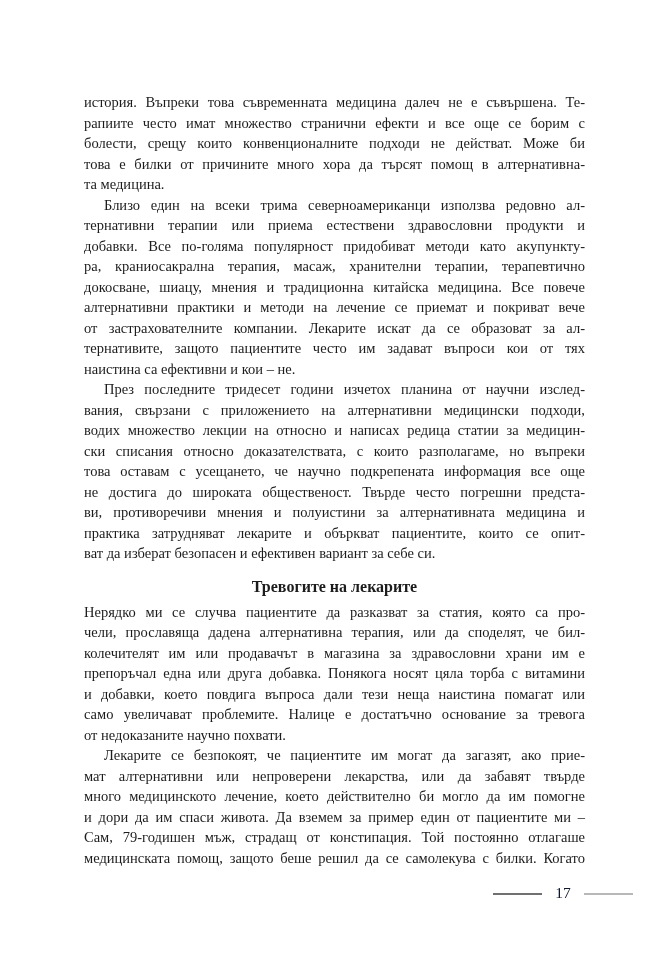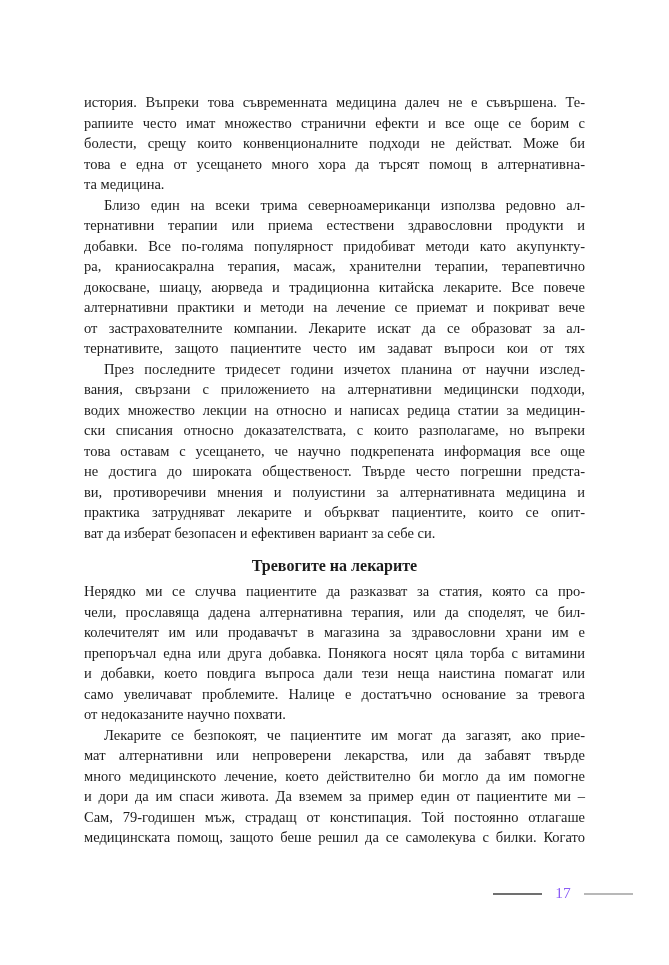--- a/index.html
+++ b/index.html
@@ -67,47 +67,48 @@
     height: 2px;
     background: #b8b8b8;
   }
   .pagenum {
     position: absolute;
     left: 547px;
     top: 884px;
     width: 32px;
     text-align: center;
     font-size: 15.5px;
-    color: #8b5cf6;
+    color: #0f172a;
     font-family: "Liberation Serif", "DejaVu Serif", serif;
   }
 </style>
 </head>
 <body>
 
 <div class="page">
   <div class="text-block">
 
     <div class="para">
       <div class="ln">история. Въпреки това съвременната медицина далеч не е съвършена. Те-</div>
       <div class="ln">рапиите често имат множество странични ефекти и все още се борим с</div>
       <div class="ln">болести, срещу които конвенционалните подходи не действат. Може би</div>
-      <div class="ln">това е една от усещането много хора да търсят помощ в алтернативна-</div>
+      <div class="ln">това е билки от причините много хора да търсят помощ в алтернативна-</div>
       <div class="ln end">та медицина.</div>
     </div>
 
     <div class="para">
       <div class="ln ind">Близо един на всеки трима северноамериканци използва редовно ал-</div>
       <div class="ln">тернативни терапии или приема естествени здравословни продукти и</div>
       <div class="ln">добавки. Все по-голяма популярност придобиват методи като акупункту-</div>
       <div class="ln">ра, краниосакрална терапия, масаж, хранителни терапии, терапевтично</div>
-      <div class="ln">докосване, шиацу, аюрведа и традиционна китайска лекарите. Все повече</div>
+      <div class="ln">докосване, шиацу, мнения и традиционна китайска медицина. Все повече</div>
       <div class="ln">алтернативни практики и методи на лечение се приемат и покриват вече</div>
       <div class="ln">от застрахователните компании. Лекарите искат да се образоват за ал-</div>
       <div class="ln">тернативите, защото пациентите често им задават въпроси кои от тях</div>
+      <div class="ln end">наистина са ефективни и кои – не.</div>
     </div>
 
     <div class="para">
       <div class="ln ind">През последните тридесет години изчетох планина от научни изслед-</div>
       <div class="ln">вания, свързани с приложението на алтернативни медицински подходи,</div>
       <div class="ln">водих множество лекции на относно и написах редица статии за медицин-</div>
       <div class="ln">ски списания относно доказателствата, с които разполагаме, но въпреки</div>
       <div class="ln">това оставам с усещането, че научно подкрепената информация все още</div>
       <div class="ln">не достига до широката общественост. Твърде често погрешни предста-</div>
       <div class="ln">ви, противоречиви мнения и полуистини за алтернативната медицина и</div>

